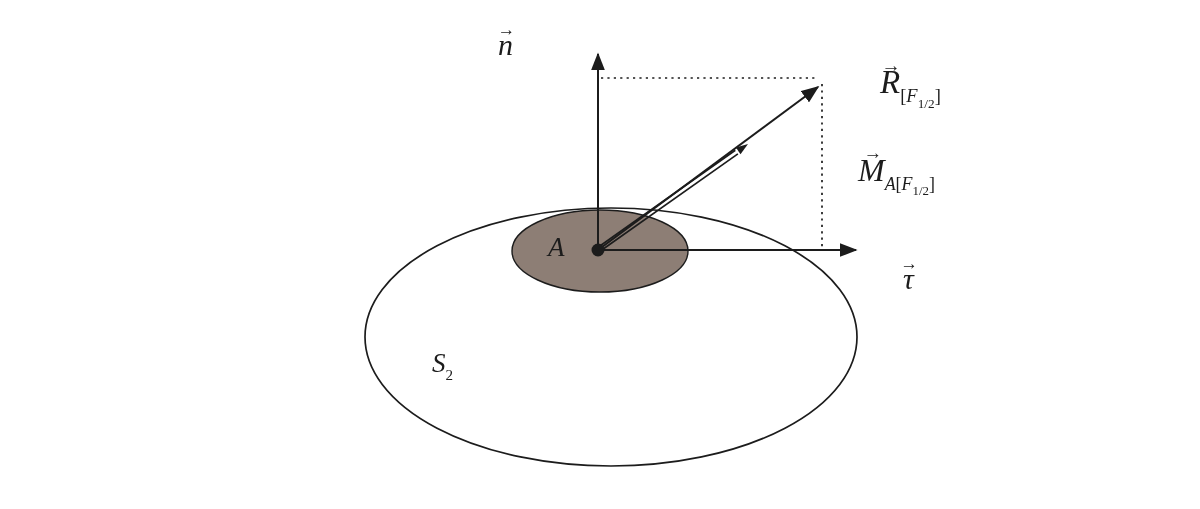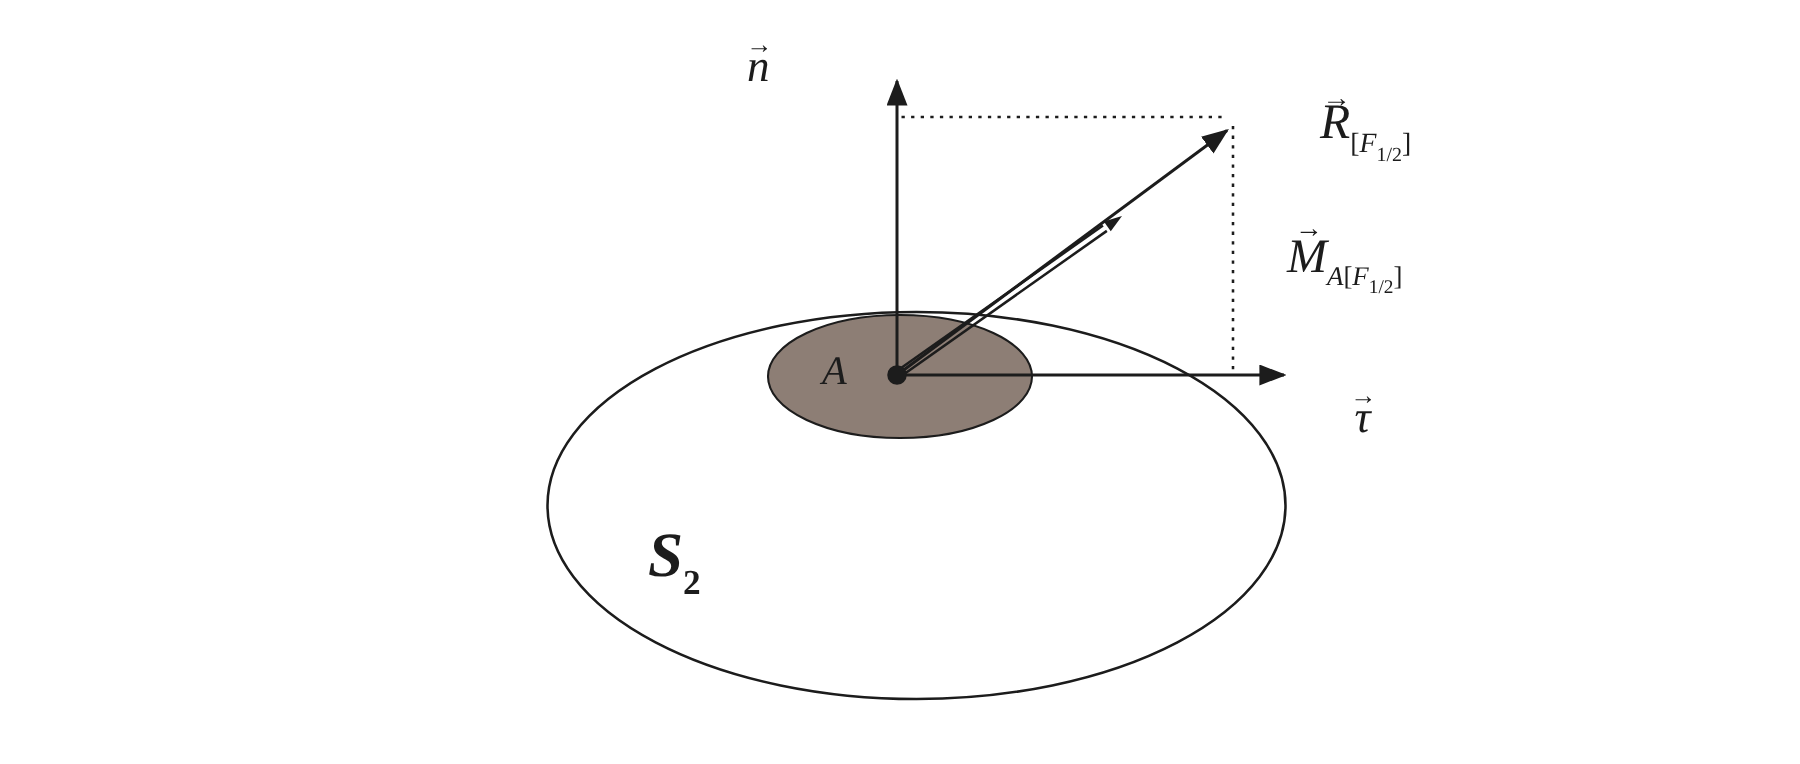--- a/index.html
+++ b/index.html
@@ -79,17 +79,17 @@
   </div>
 
   <div class="lbl" style="left:858px;top:154px;font-size:32px;">
     <span class="vec"><span class="arrow">→</span><span>M</span></span><span class="sub1"><span class="it">A</span><span>[</span><span class="it">F</span><span class="sub2">1/2</span><span>]</span></span>
   </div>
 
   <div class="lbl" style="left:548px;top:234px;font-size:27px;">
     <span>A</span>
   </div>
 
-  <div class="lbl" style="left:432px;top:350px;font-size:42px;font-weight:bold;">
+  <div class="lbl" style="left:432px;top:350px;font-size:27px;">
     <span>S</span><span class="sub1">2</span>
   </div>
 
 </div>
 
 </body></html>

